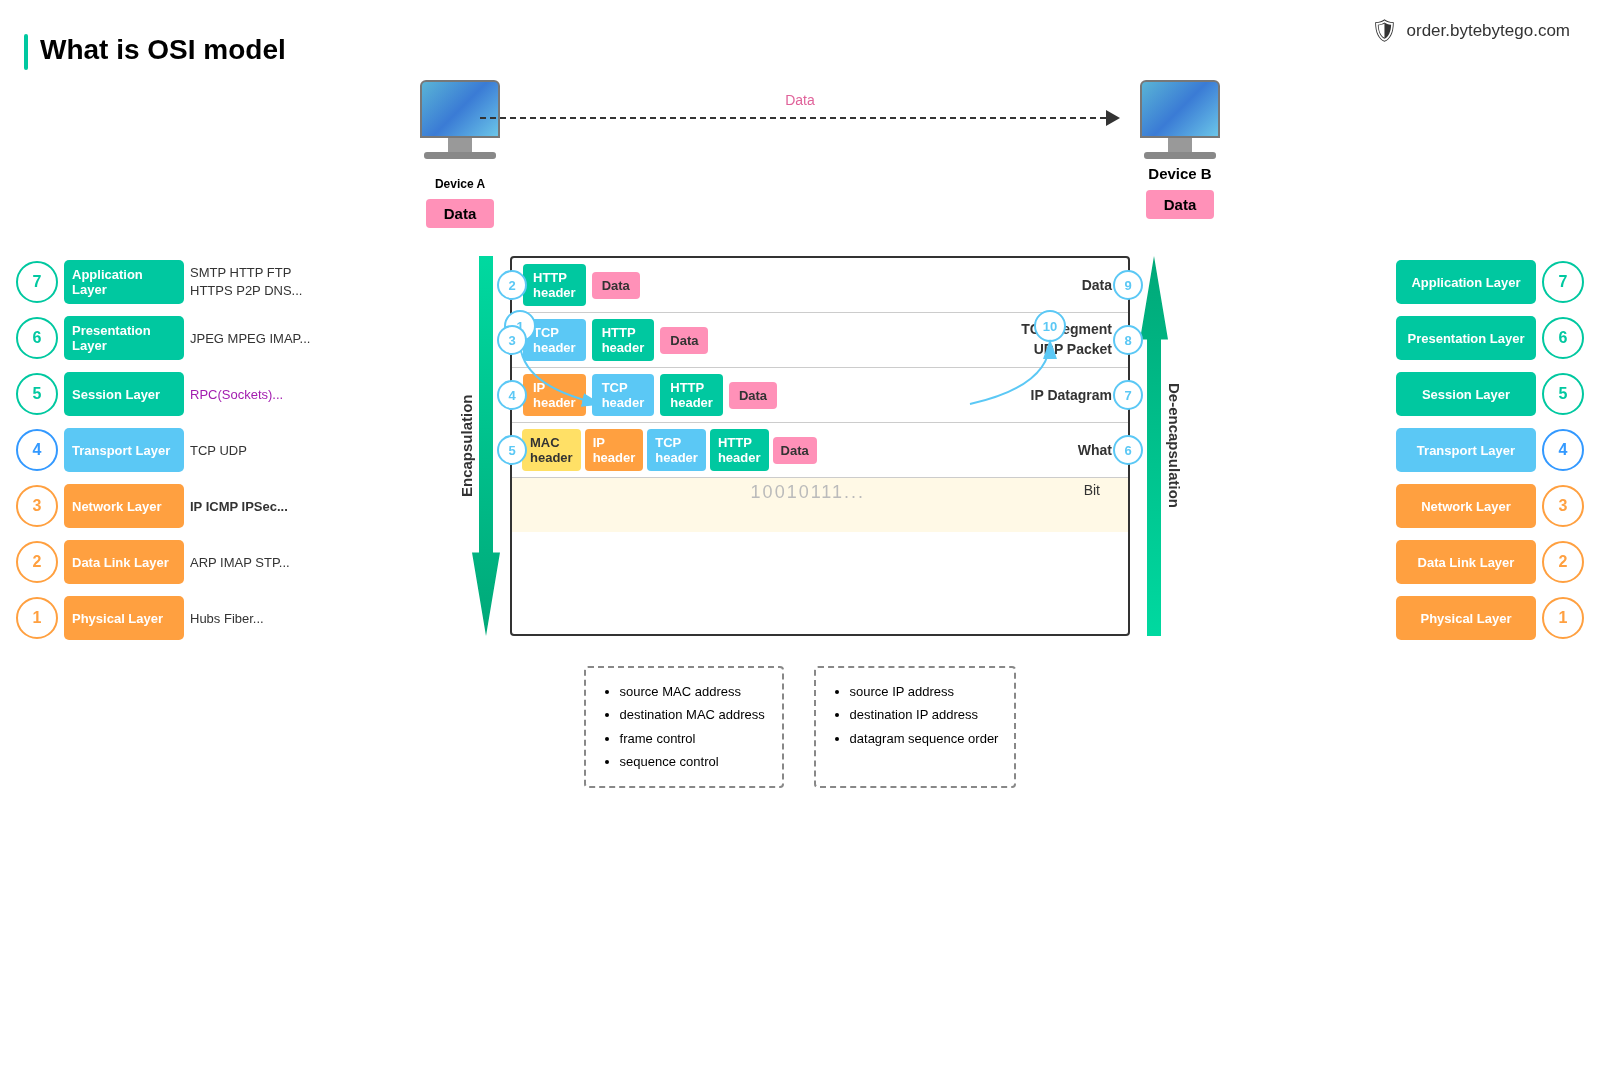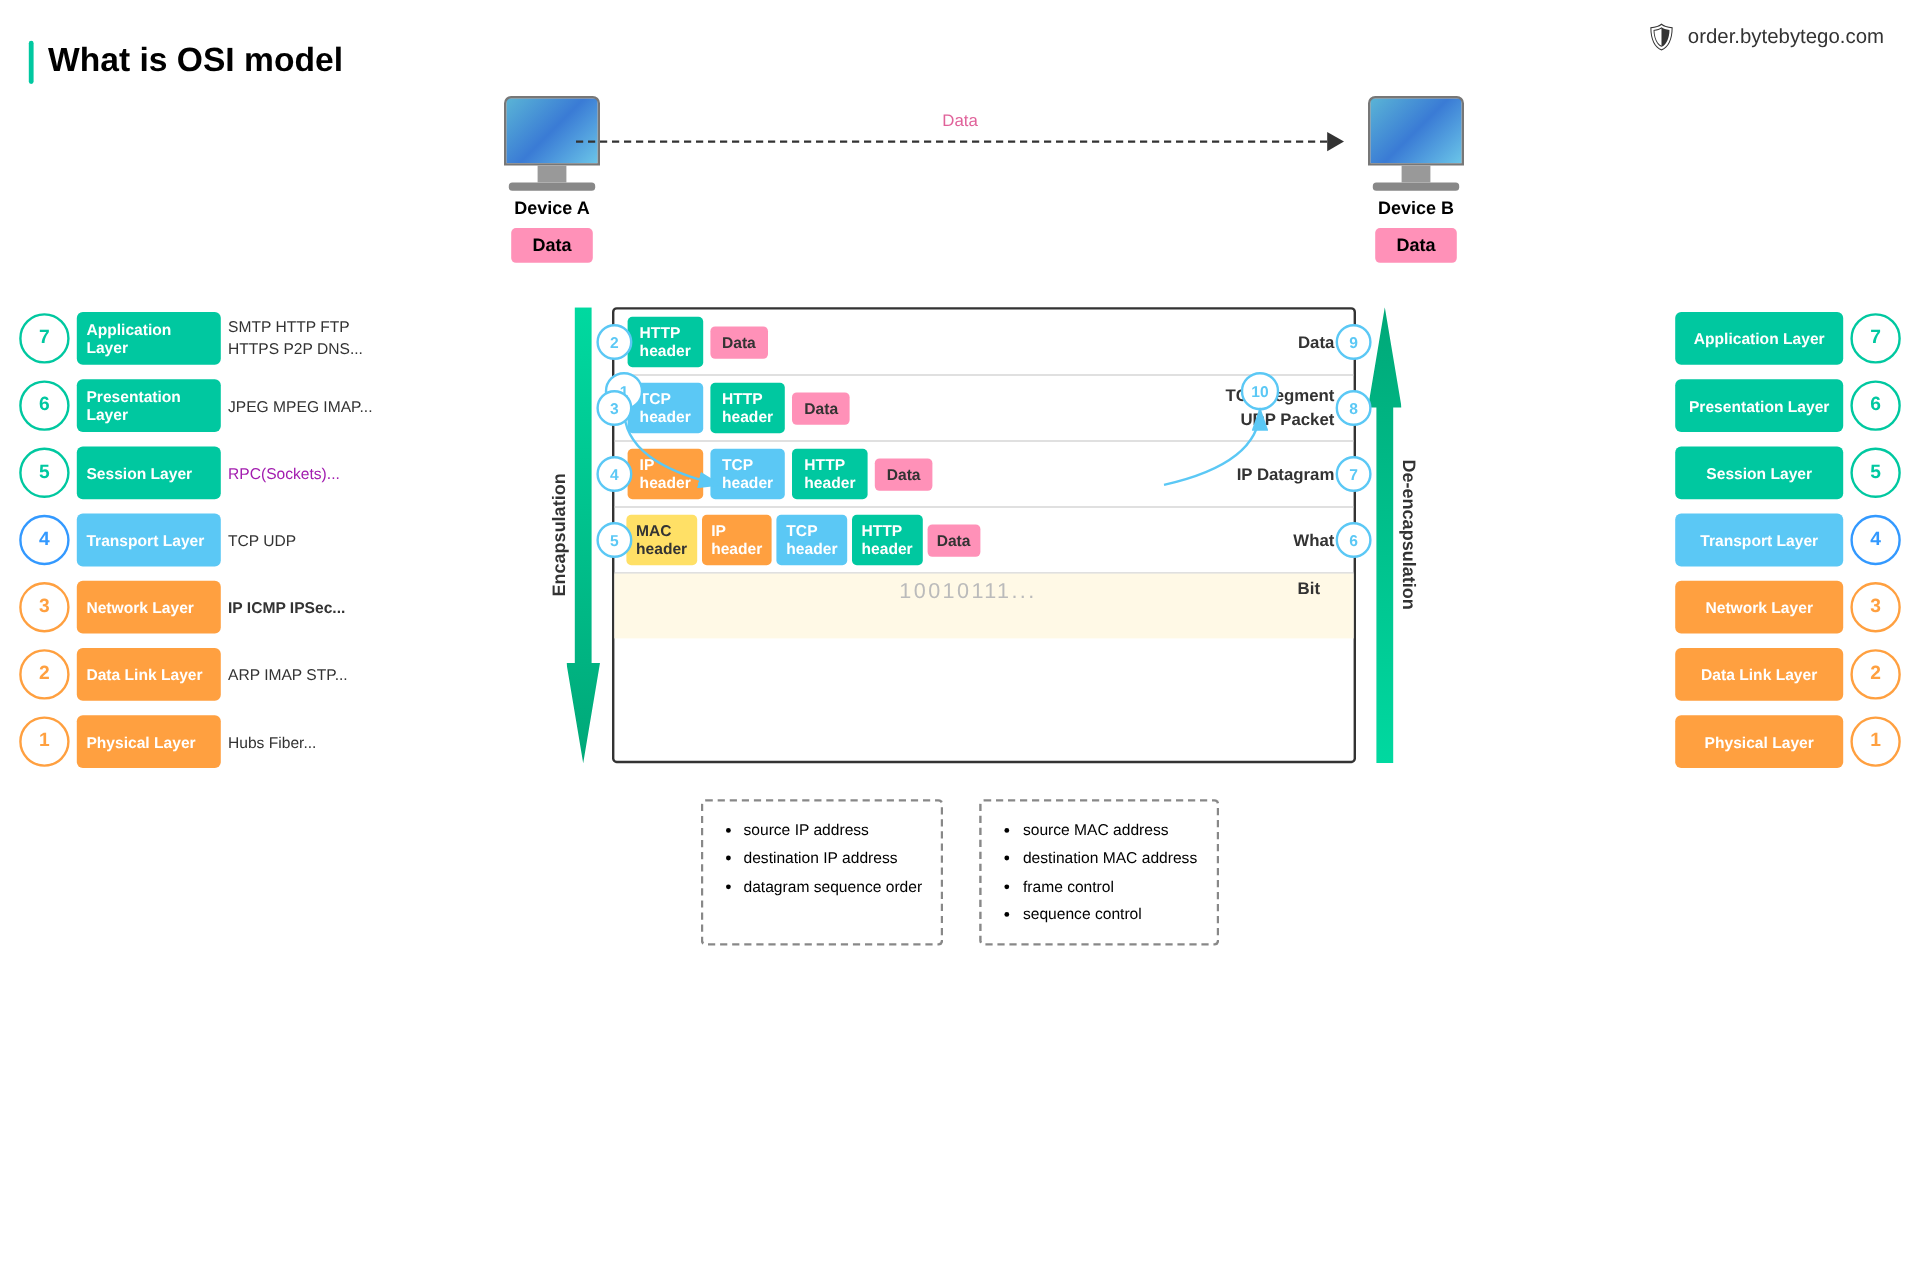--- a/index.html
+++ b/index.html
@@ -25,21 +25,21 @@
   <span style="font-size:22px;">🛡</span>
   <span>order.bytebytego.com</span>
 </div>
 
 <div style="display:flex; justify-content:center; align-items:flex-end; padding: 10px 0 0 0; position:relative; height:180px;">
 
   <div style="display:flex; flex-direction:column; align-items:center; gap:0; position:absolute; left:420px; top:10px;">
     <div style="width:80px; height:58px; background:linear-gradient(135deg,#5ab4d6,#3a7bd5,#6bc5e8); border-radius:6px 6px 0 0; border:2px solid #777;"></div>
     <div style="width:24px; height:14px; background:#999; margin:0 auto;"></div>
     <div style="width:72px; height:7px; background:#888; border-radius:3px;"></div>
-    <div style="font-weight:bold; font-size:15px; margin-top:6px;">Device A</div>
+    <div style="font-weight:bold; font-size:12px; margin-top:18px;">Device A</div>
     <div style="background:#ff91b8; color:#000; font-weight:bold; font-size:15px; padding:6px 18px; border-radius:4px; margin-top:8px;">Data</div>
   </div>
 
   <div style="position:absolute; top:40px; left:480px; right:480px; display:flex; align-items:center;">
     <div style="flex:1; border-top:2.5px dashed #333;"></div>
     <span style="position:absolute; left:50%; top:-18px; transform:translateX(-50%); background:#fff; padding:0 8px; font-size:14px; color:#e0629a;">Data</span>
     <div style="width:0;height:0;border-top:8px solid transparent;border-bottom:8px solid transparent;border-left:14px solid #333;"></div>
   </div>
 
   <div style="display:flex; flex-direction:column; align-items:center; gap:0; position:absolute; right:380px; top:10px;">
@@ -150,21 +150,21 @@
           <div style="padding:6px 8px;border-radius:4px;background:#5bc8f5;color:#fff;font-weight:bold;font-size:13px;margin:2px 2px;white-space:nowrap;">TCP<br>header</div>
           <div style="padding:6px 8px;border-radius:4px;background:#00c8a0;color:#fff;font-weight:bold;font-size:13px;margin:2px 2px;white-space:nowrap;">HTTP<br>header</div>
           <div style="padding:6px 8px;border-radius:4px;background:#ff91b8;color:#333;font-weight:bold;font-size:13px;margin:2px 2px;">Data</div>
           <div style="flex:1;"></div>
           <div style="font-weight:bold;font-size:14px;color:#333;text-align:right;padding-right:8px;">What</div>
           <div style="width:30px;height:30px;border-radius:50%;border:2px solid #5bc8f5;color:#5bc8f5;display:flex;align-items:center;justify-content:center;font-weight:bold;font-size:13px;background:#fff;position:absolute;right:-15px;z-index:10;">6</div>
         </div>
 
         <div style="display:flex; align-items:flex-start; min-height:54px; padding:4px 20px; background:#fff9e6; position:relative;">
           <div style="flex:1; text-align:center; font-size:18px; color:#bbb; letter-spacing:2px;">10010111...</div>
-          <div style="font-weight:bold;font-size:14px;color:#333;text-align:right;padding-right:8px;">Bit</div>
+          <div style="font-weight:normal;font-size:14px;color:#333;text-align:right;padding-right:8px;">Bit</div>
         </div>
 
       </div>
 
       <div style="display:flex; align-items:center; flex-direction:column; margin-left:8px;">
         <div style="writing-mode:vertical-rl; font-weight:bold; font-size:15px; color:#333; text-align:center; height:380px; display:flex; align-items:center; justify-content:center;">De-encapsulation</div>
         <div style="width:32px; height:380px; position:relative; margin-top:-380px; margin-right:40px;">
           <div style="position:absolute; left:50%; top:0; transform:translateX(-50%); width:28px; height:100%; background:linear-gradient(to top,#00d9a0,#00a878); clip-path:polygon(50% 0%, 100% 22%, 75% 22%, 75% 100%, 25% 100%, 25% 22%, 0% 22%);"></div>
         </div>
       </div>
@@ -227,32 +227,32 @@
     <div style="display:flex; align-items:center; gap:6px; min-height:52px; flex-direction:row-reverse;">
       <div style="width:42px;height:42px;border-radius:50%;border:2.5px solid #ffa040;color:#ffa040;display:flex;align-items:center;justify-content:center;font-weight:bold;font-size:16px;flex-shrink:0;background:#fff;">1</div>
       <div style="width:140px;padding:6px 8px;border-radius:5px;background:#ffa040;font-weight:bold;font-size:13px;color:#fff;min-height:44px;display:flex;align-items:center;justify-content:center;text-align:center;">Physical Layer</div>
     </div>
 
   </div>
 
 </div>
 
 <div style="display:flex; justify-content:center; gap:30px; margin-top:22px; padding: 0 340px;">
-
-  <div style="border:2px dashed #888;border-radius:4px;padding:12px 16px;font-size:13px;line-height:1.8;min-width:200px;">
-    <ul style="list-style:disc;padding-left:18px;">
-      <li>source IP address</li>
-      <li>destination IP address</li>
-      <li>datagram sequence order</li>
-    </ul>
-  </div>
 
   <div style="border:2px dashed #888;border-radius:4px;padding:12px 16px;font-size:13px;line-height:1.8;min-width:200px;">
     <ul style="list-style:disc;padding-left:18px;">
       <li>source MAC address</li>
       <li>destination MAC address</li>
       <li>frame control</li>
       <li>sequence control</li>
     </ul>
   </div>
 
+  <div style="border:2px dashed #888;border-radius:4px;padding:12px 16px;font-size:13px;line-height:1.8;min-width:200px;">
+    <ul style="list-style:disc;padding-left:18px;">
+      <li>source IP address</li>
+      <li>destination IP address</li>
+      <li>datagram sequence order</li>
+    </ul>
+  </div>
+
 
 </div>
 
 </body></html>

